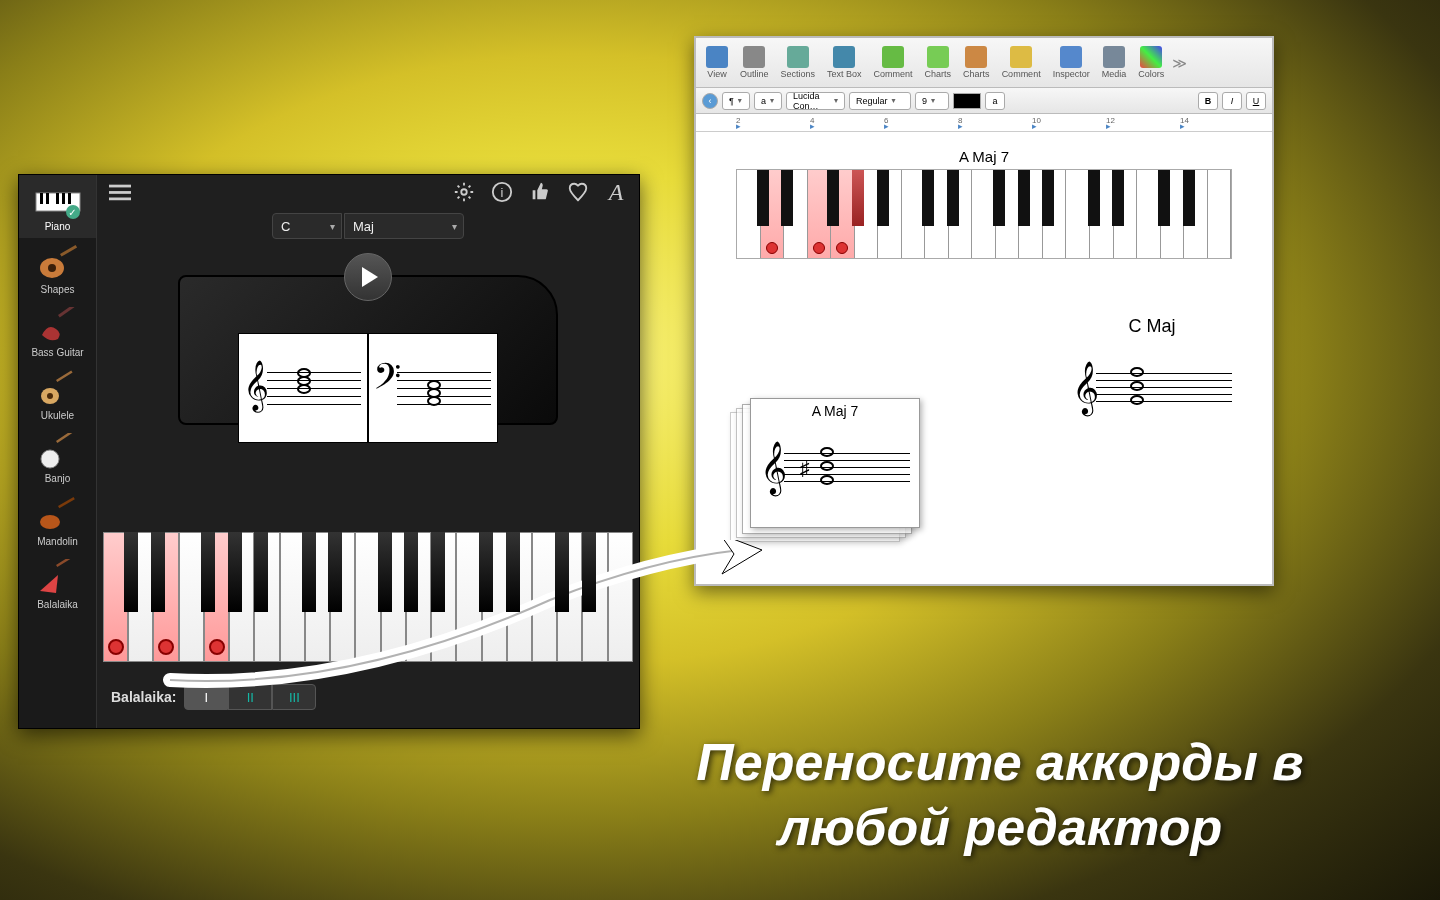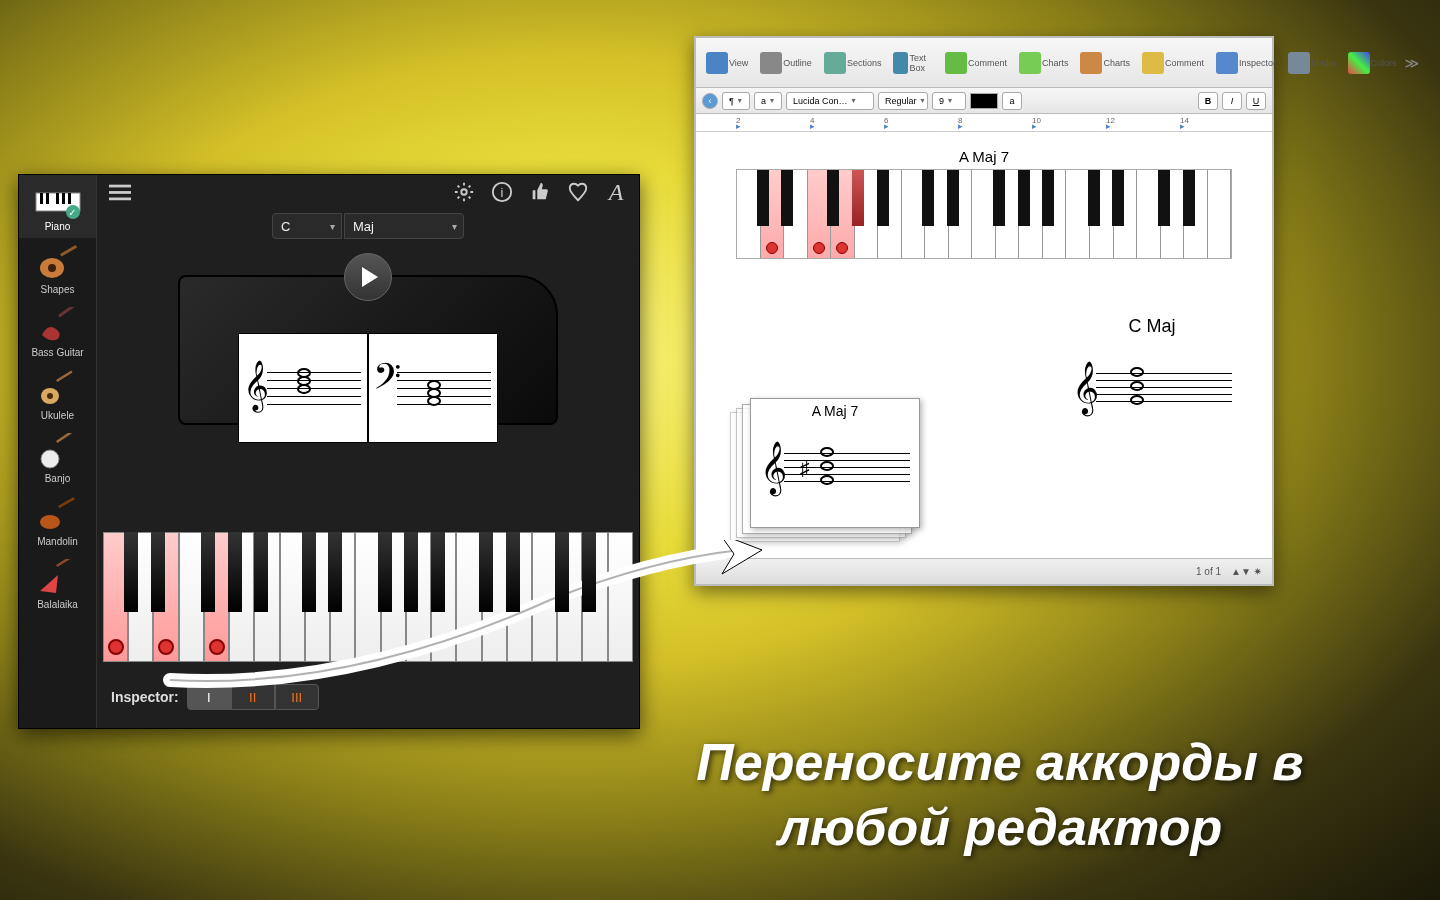--- a/index.html
+++ b/index.html
@@ -37,28 +37,28 @@
 .note-stack{position:absolute;left:58px;top:36px;display:flex;flex-direction:column;gap:0}
 .note-o{width:14px;height:10px;border:2px solid #000;border-radius:50%;margin-top:-2px}
 .keyboard{position:absolute;bottom:66px;left:6px;right:6px;height:130px;display:flex;background:#fff}
 .wkey{flex:1;border:1px solid #888;background:linear-gradient(#fff,#eee);position:relative}
 .wkey.hl{background:linear-gradient(#fcc,#f99)}
 .wkey.hl::after{content:"";position:absolute;bottom:6px;left:50%;transform:translateX(-50%);width:12px;height:12px;border-radius:50%;background:#d33;border:2px solid #800}
 .bkey{position:absolute;top:0;width:14px;height:80px;background:linear-gradient(#333,#000);z-index:1}
 .inversion-row{position:absolute;bottom:18px;left:14px;display:flex;align-items:center;gap:8px}
 .inv-label{color:#ddd;font-size:14px;font-weight:bold}
 .inv-group{display:flex}
-.inv-btn{width:44px;height:26px;background:#333;border:1px solid #555;color:#f97316;font-size:13px;display:flex;align-items:center;justify-content:center;cursor:pointer}
+.inv-btn{width:44px;height:26px;background:#333;border:1px solid #555;color:#14b8a6;font-size:13px;display:flex;align-items:center;justify-content:center;cursor:pointer}
 .inv-btn:first-child{border-radius:4px 0 0 4px}
 .inv-btn:last-child{border-radius:0 4px 4px 0}
 .inv-btn.active{background:#555;color:#fff}
 
 .pages-doc{position:absolute;right:166px;top:36px;width:580px;height:550px;background:#fff;border:2px solid #bbb;box-shadow:0 6px 18px rgba(0,0,0,.5)}
 .pages-tb{height:50px;background:linear-gradient(#f7f7f7,#e6e6e6);border-bottom:1px solid #bbb;display:flex;align-items:center;padding:0 6px;gap:4px}
-.pages-tb-btn{display:flex;flex-direction:row;align-items:center;gap:1px;padding:2px 4px;cursor:pointer}
+.pages-tb-btn{display:flex;flex-direction:column;align-items:center;gap:1px;padding:2px 4px;cursor:pointer}
 .pages-tb-ico{width:22px;height:22px;border-radius:3px}
 .pages-tb-lbl{font-size:9px;color:#555}
 .pages-fmt{height:26px;background:linear-gradient(#f7f7f7,#e6e6e6);border-bottom:1px solid #bbb;display:flex;align-items:center;gap:4px;padding:0 6px}
 .fmt-sel{height:18px;background:#fff;border:1px solid #aaa;border-radius:3px;font-size:9px;padding:0 6px;display:flex;align-items:center;position:relative}
 .fmt-sel::after{content:"▾";margin-left:4px;font-size:8px;color:#666}
 .fmt-btn{width:20px;height:18px;background:#fff;border:1px solid #aaa;border-radius:3px;font-size:9px;display:flex;align-items:center;justify-content:center;cursor:pointer}
 .swatch{width:28px;height:16px;background:#000;border:1px solid #aaa}
 .ruler{height:18px;background:#fff;border-bottom:1px solid #ccc;position:relative;font-size:8px;color:#666}
 .ruler-mark{position:absolute;top:2px}
 .ruler-arrow{position:absolute;top:7px;color:#4a84c4;font-size:9px}
@@ -281,21 +281,21 @@
           <div class="bkey" style="left:42.5%"></div>
         <div class="bkey" style="left:51.8%"></div>
           <div class="bkey" style="left:56.8%"></div>
           <div class="bkey" style="left:61.8%"></div>
         <div class="bkey" style="left:71%"></div>
           <div class="bkey" style="left:76%"></div>
         <div class="bkey" style="left:85.3%"></div>
           <div class="bkey" style="left:90.3%"></div>
       </div>
       <div class="inversion-row">
-        <span class="inv-label">Inspector:</span>
+        <span class="inv-label">Balalaika:</span>
         <div class="inv-group">
           <div class="inv-btn active">I</div>
           <div class="inv-btn">II</div>
           <div class="inv-btn">III</div>
         </div>
       </div>
     </div>
   </div>
 </div>
 
@@ -348,24 +348,24 @@
       <div class="chev">≫</div>
     </div>
   <div class="pages-fmt">
     <div class="fmt-btn" style="background:#5a9bd5;color:#fff;border-radius:50%;width:16px;height:16px">‹</div>
     <div class="fmt-sel" style="width:28px">
         <span>¶</span>
       </div>
     <div class="fmt-sel" style="width:28px">
         <span>a</span>
       </div>
-    <div class="fmt-sel" style="width:88px">
+    <div class="fmt-sel" style="width:59px">
         <span>Lucida Con…</span>
       </div>
-    <div class="fmt-sel" style="width:50px">
+    <div class="fmt-sel" style="width:62px">
         <span>Regular</span>
       </div>
     <div class="fmt-sel" style="width:34px">
         <span>9</span>
       </div>
     <div class="swatch"></div>
     <div class="fmt-btn">a</div>
     <div style="flex:1"></div>
     <div class="fmt-btn" style="font-weight:bold">B</div>
     <div class="fmt-btn" style="font-style:italic">I</div>
@@ -438,24 +438,20 @@
             <div class="ms-line"></div>
           </div>
         <div style="position:absolute;left:58px;top:26px">
             <div class="note-o"></div>
             <div class="note-o" style="margin-top:4px"></div>
             <div class="note-o" style="margin-top:4px"></div>
           </div>
       </div>
     </div>
   </div>
-  <div class="pages-footer">
-    <span>1 of 1</span>
-    <span>▲▼ ✷</span>
-  </div>
 </div>
 
 <div class="drag-stack">
   <div class="drag-card c1"></div>
   <div class="drag-card c2"></div>
   <div class="drag-card c3"></div>
   <div class="drag-card c4">
     <div class="drag-title">A Maj 7</div>
     <div class="mini-staff" style="margin:4px auto;width:150px">
       <div class="ms-clef">𝄞</div>

